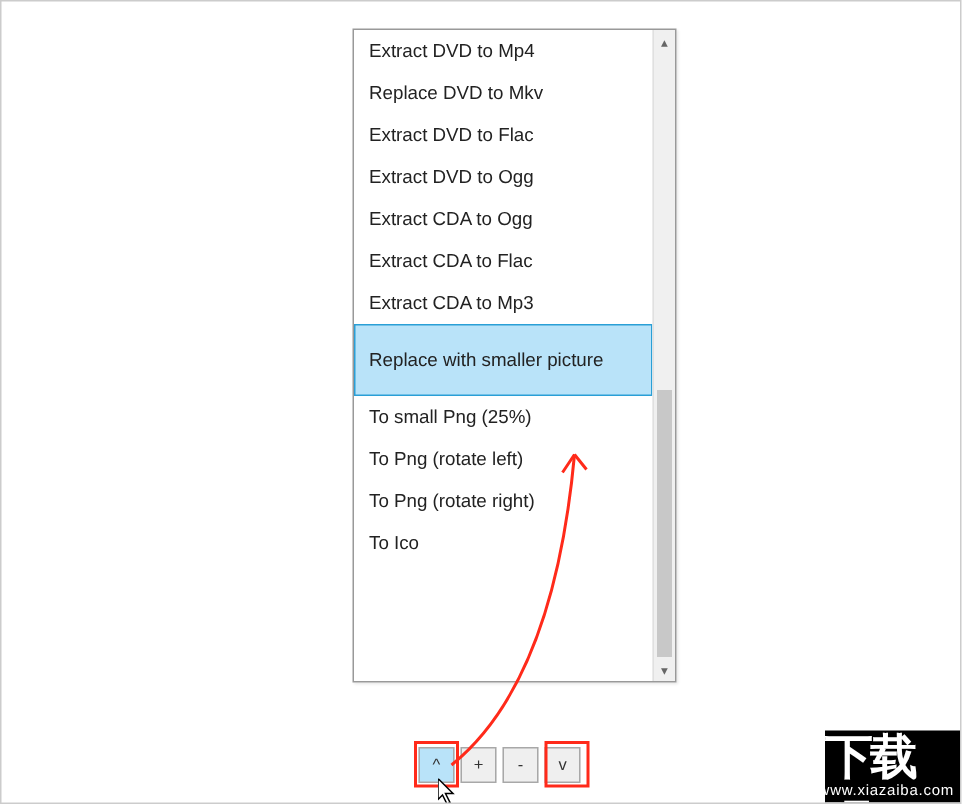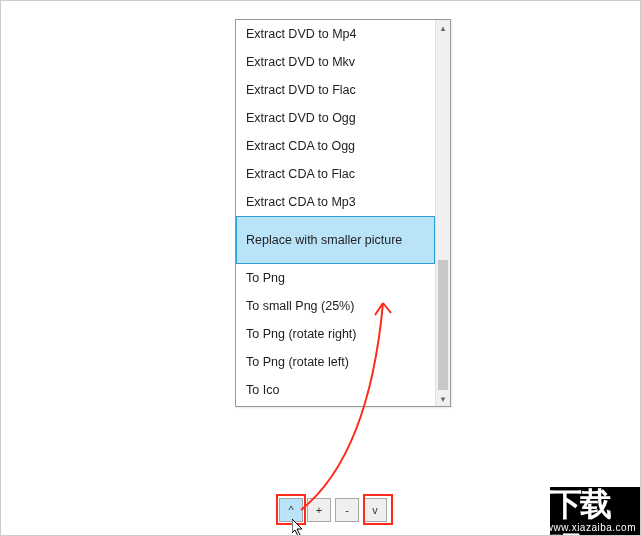--- a/index.html
+++ b/index.html
@@ -12,21 +12,21 @@
     color: #333;
     position: relative;
     overflow: hidden;
     border: 1px solid #ccc;
   }
   .dropdown {
     position: absolute;
     left: 234px;
     top: 18px;
     width: 216px;
-    height: 388px;
+    height: 436px;
     border: 1px solid #999;
     background: #fff;
     display: flex;
     box-shadow: 1px 1px 2px rgba(0,0,0,0.1);
     justify-content: flex-end;
   }
   .list {
     flex: 1;
     overflow: hidden;
   }
@@ -141,31 +141,30 @@
     font-size: 10px;
     letter-spacing: 0.5px;
   }
 </style>
 </head>
 <body>
 
 <div class="dropdown">
   <div class="list">
     <div class="item"><span>Extract DVD to Mp4</span></div>
-    <div class="item"><span>Extract DVD to Mkv</span></div>
+    <div class="item"><span>Replace DVD to Mkv</span></div>
     <div class="item"><span>Extract DVD to Flac</span></div>
     <div class="item"><span>Extract DVD to Ogg</span></div>
     <div class="item"><span>Extract CDA to Ogg</span></div>
     <div class="item"><span>Extract CDA to Flac</span></div>
     <div class="item"><span>Extract CDA to Mp3</span></div>
     <div class="item selected"><span>Replace with smaller picture</span></div>
-    <div class="item"><span>To Png</span></div>
     <div class="item"><span>To small Png (25%)</span></div>
+    <div class="item"><span>To Png (rotate left)</span></div>
     <div class="item"><span>To Png (rotate right)</span></div>
-    <div class="item"><span>To Png (rotate left)</span></div>
     <div class="item"><span>To Ico</span></div>
   </div>
   <div class="scrollbar">
     <div class="scroll-arrow">▴</div>
     <div class="scroll-thumb"></div>
     <div class="scroll-arrow" style="position:absolute;bottom:0;left:0;right:0">▾</div>
   </div>
 </div>
 
 <div class="toolbar">

